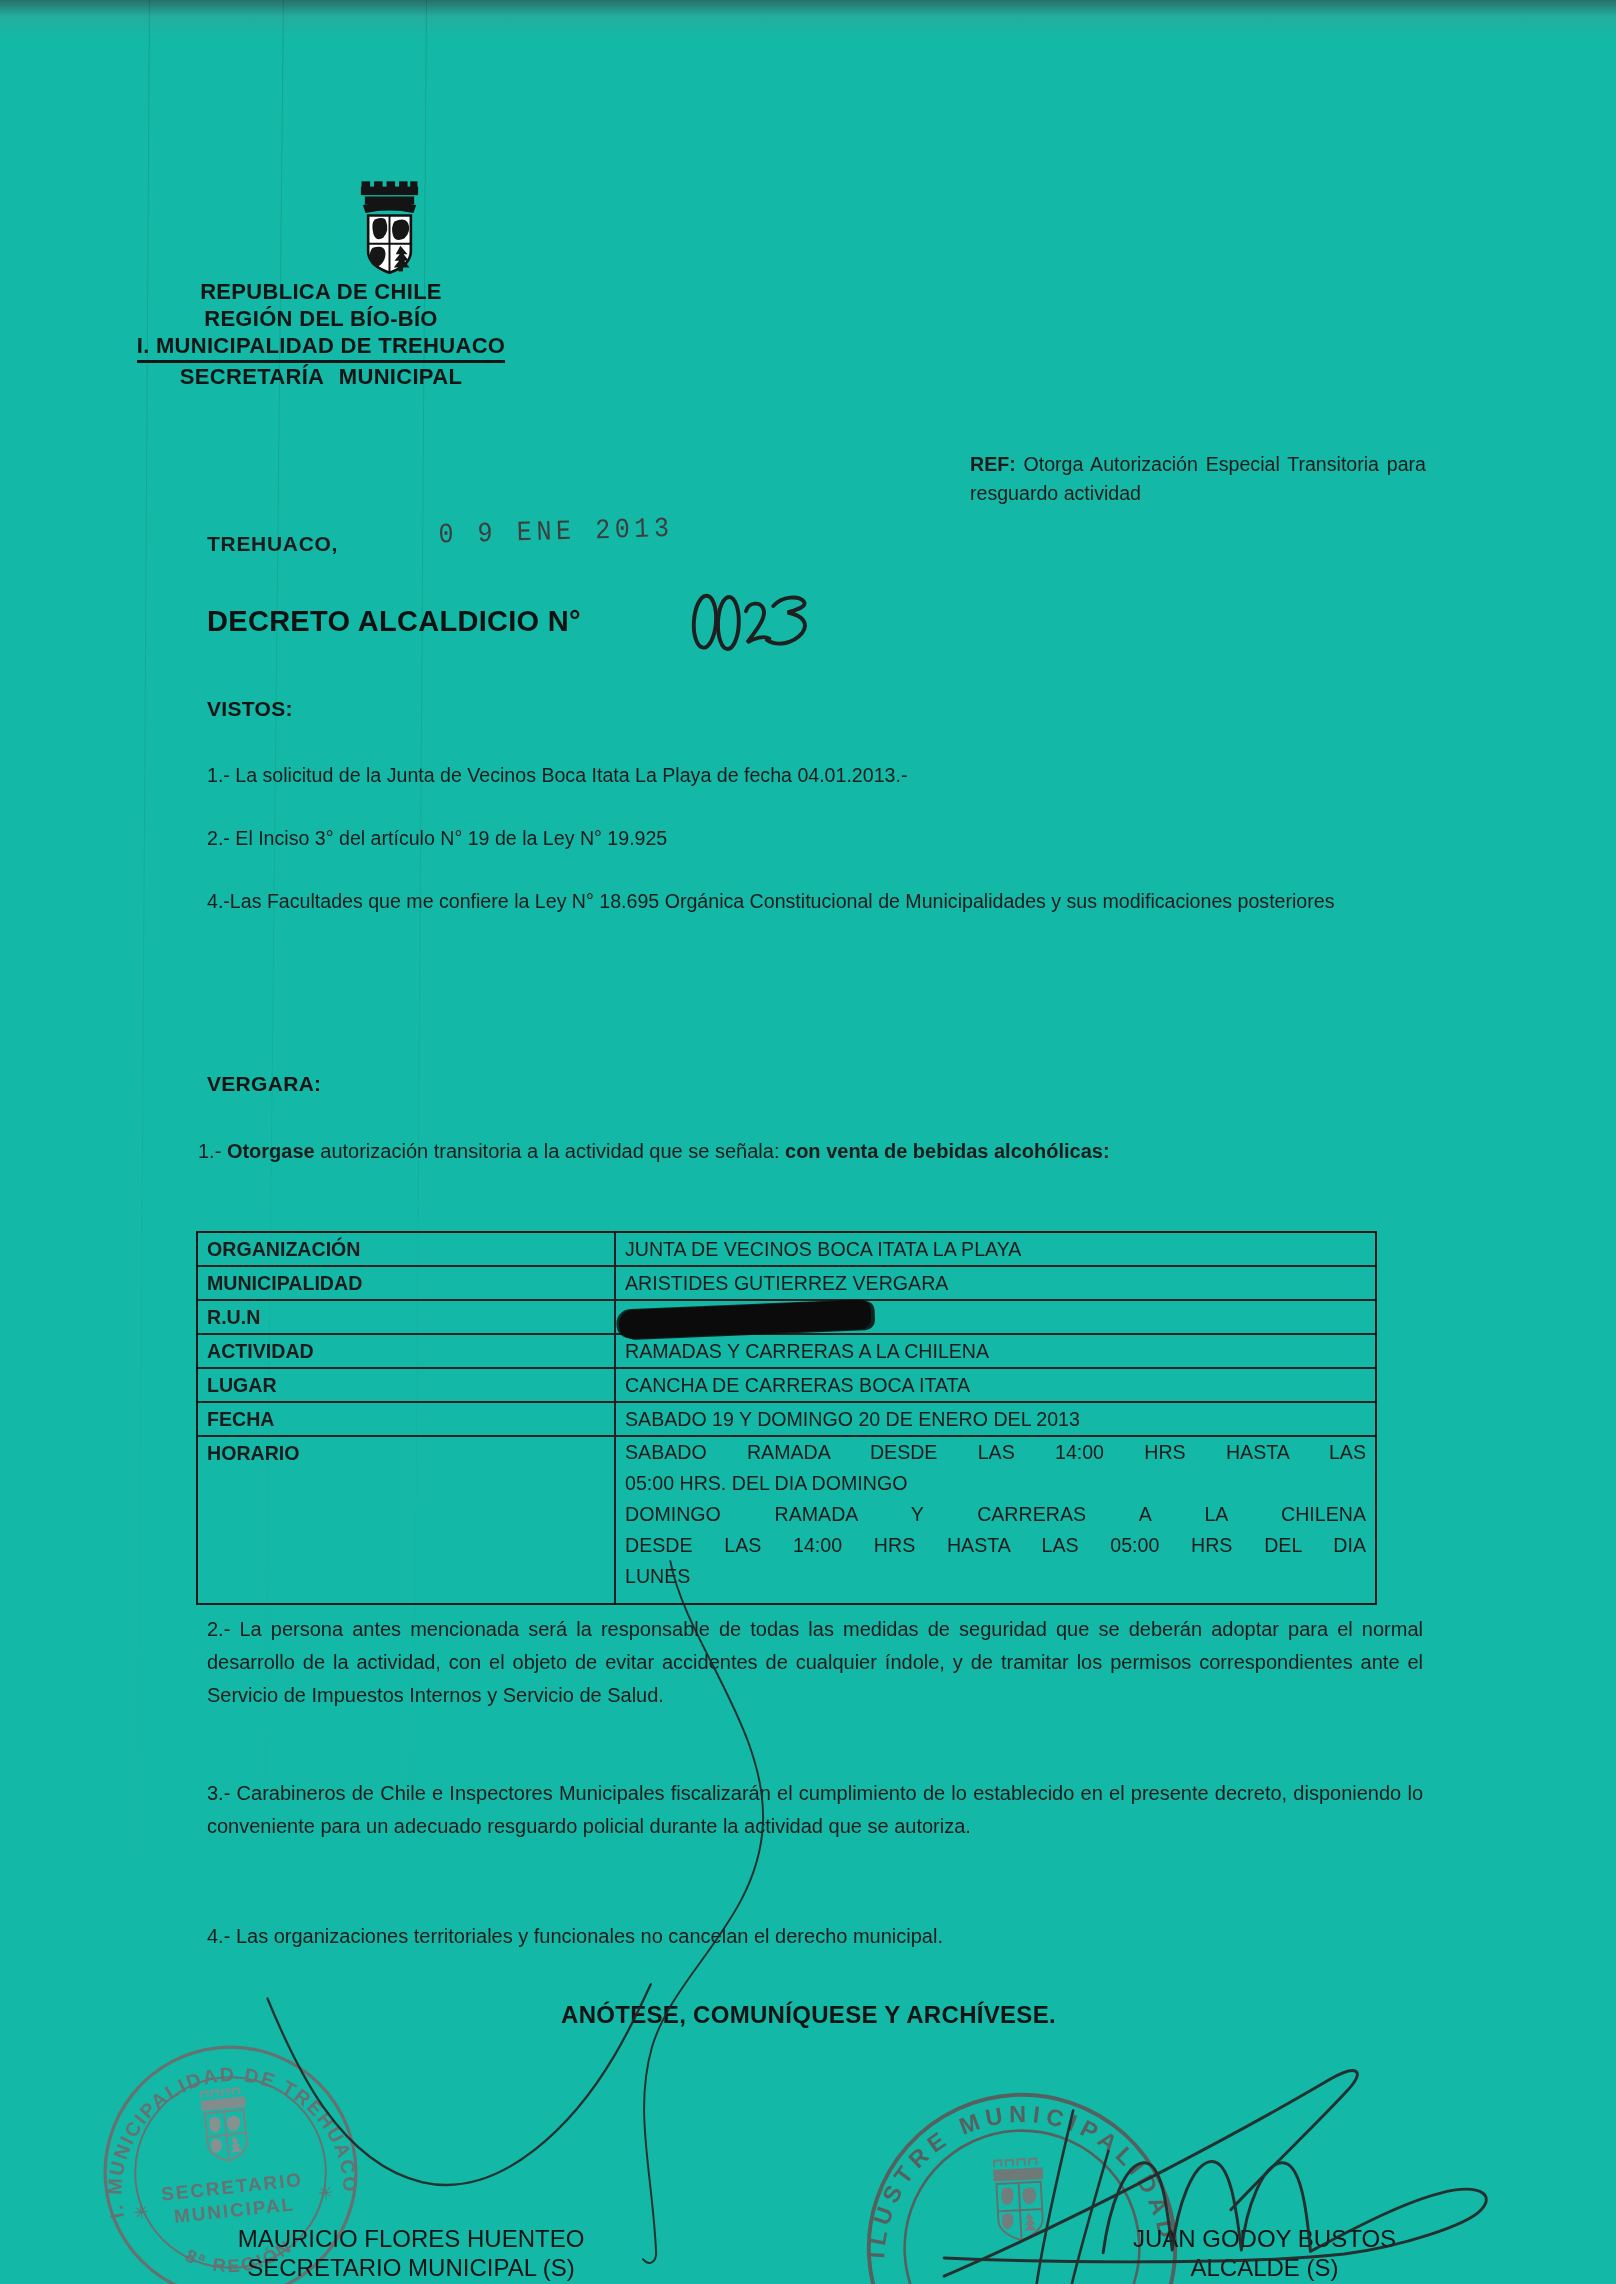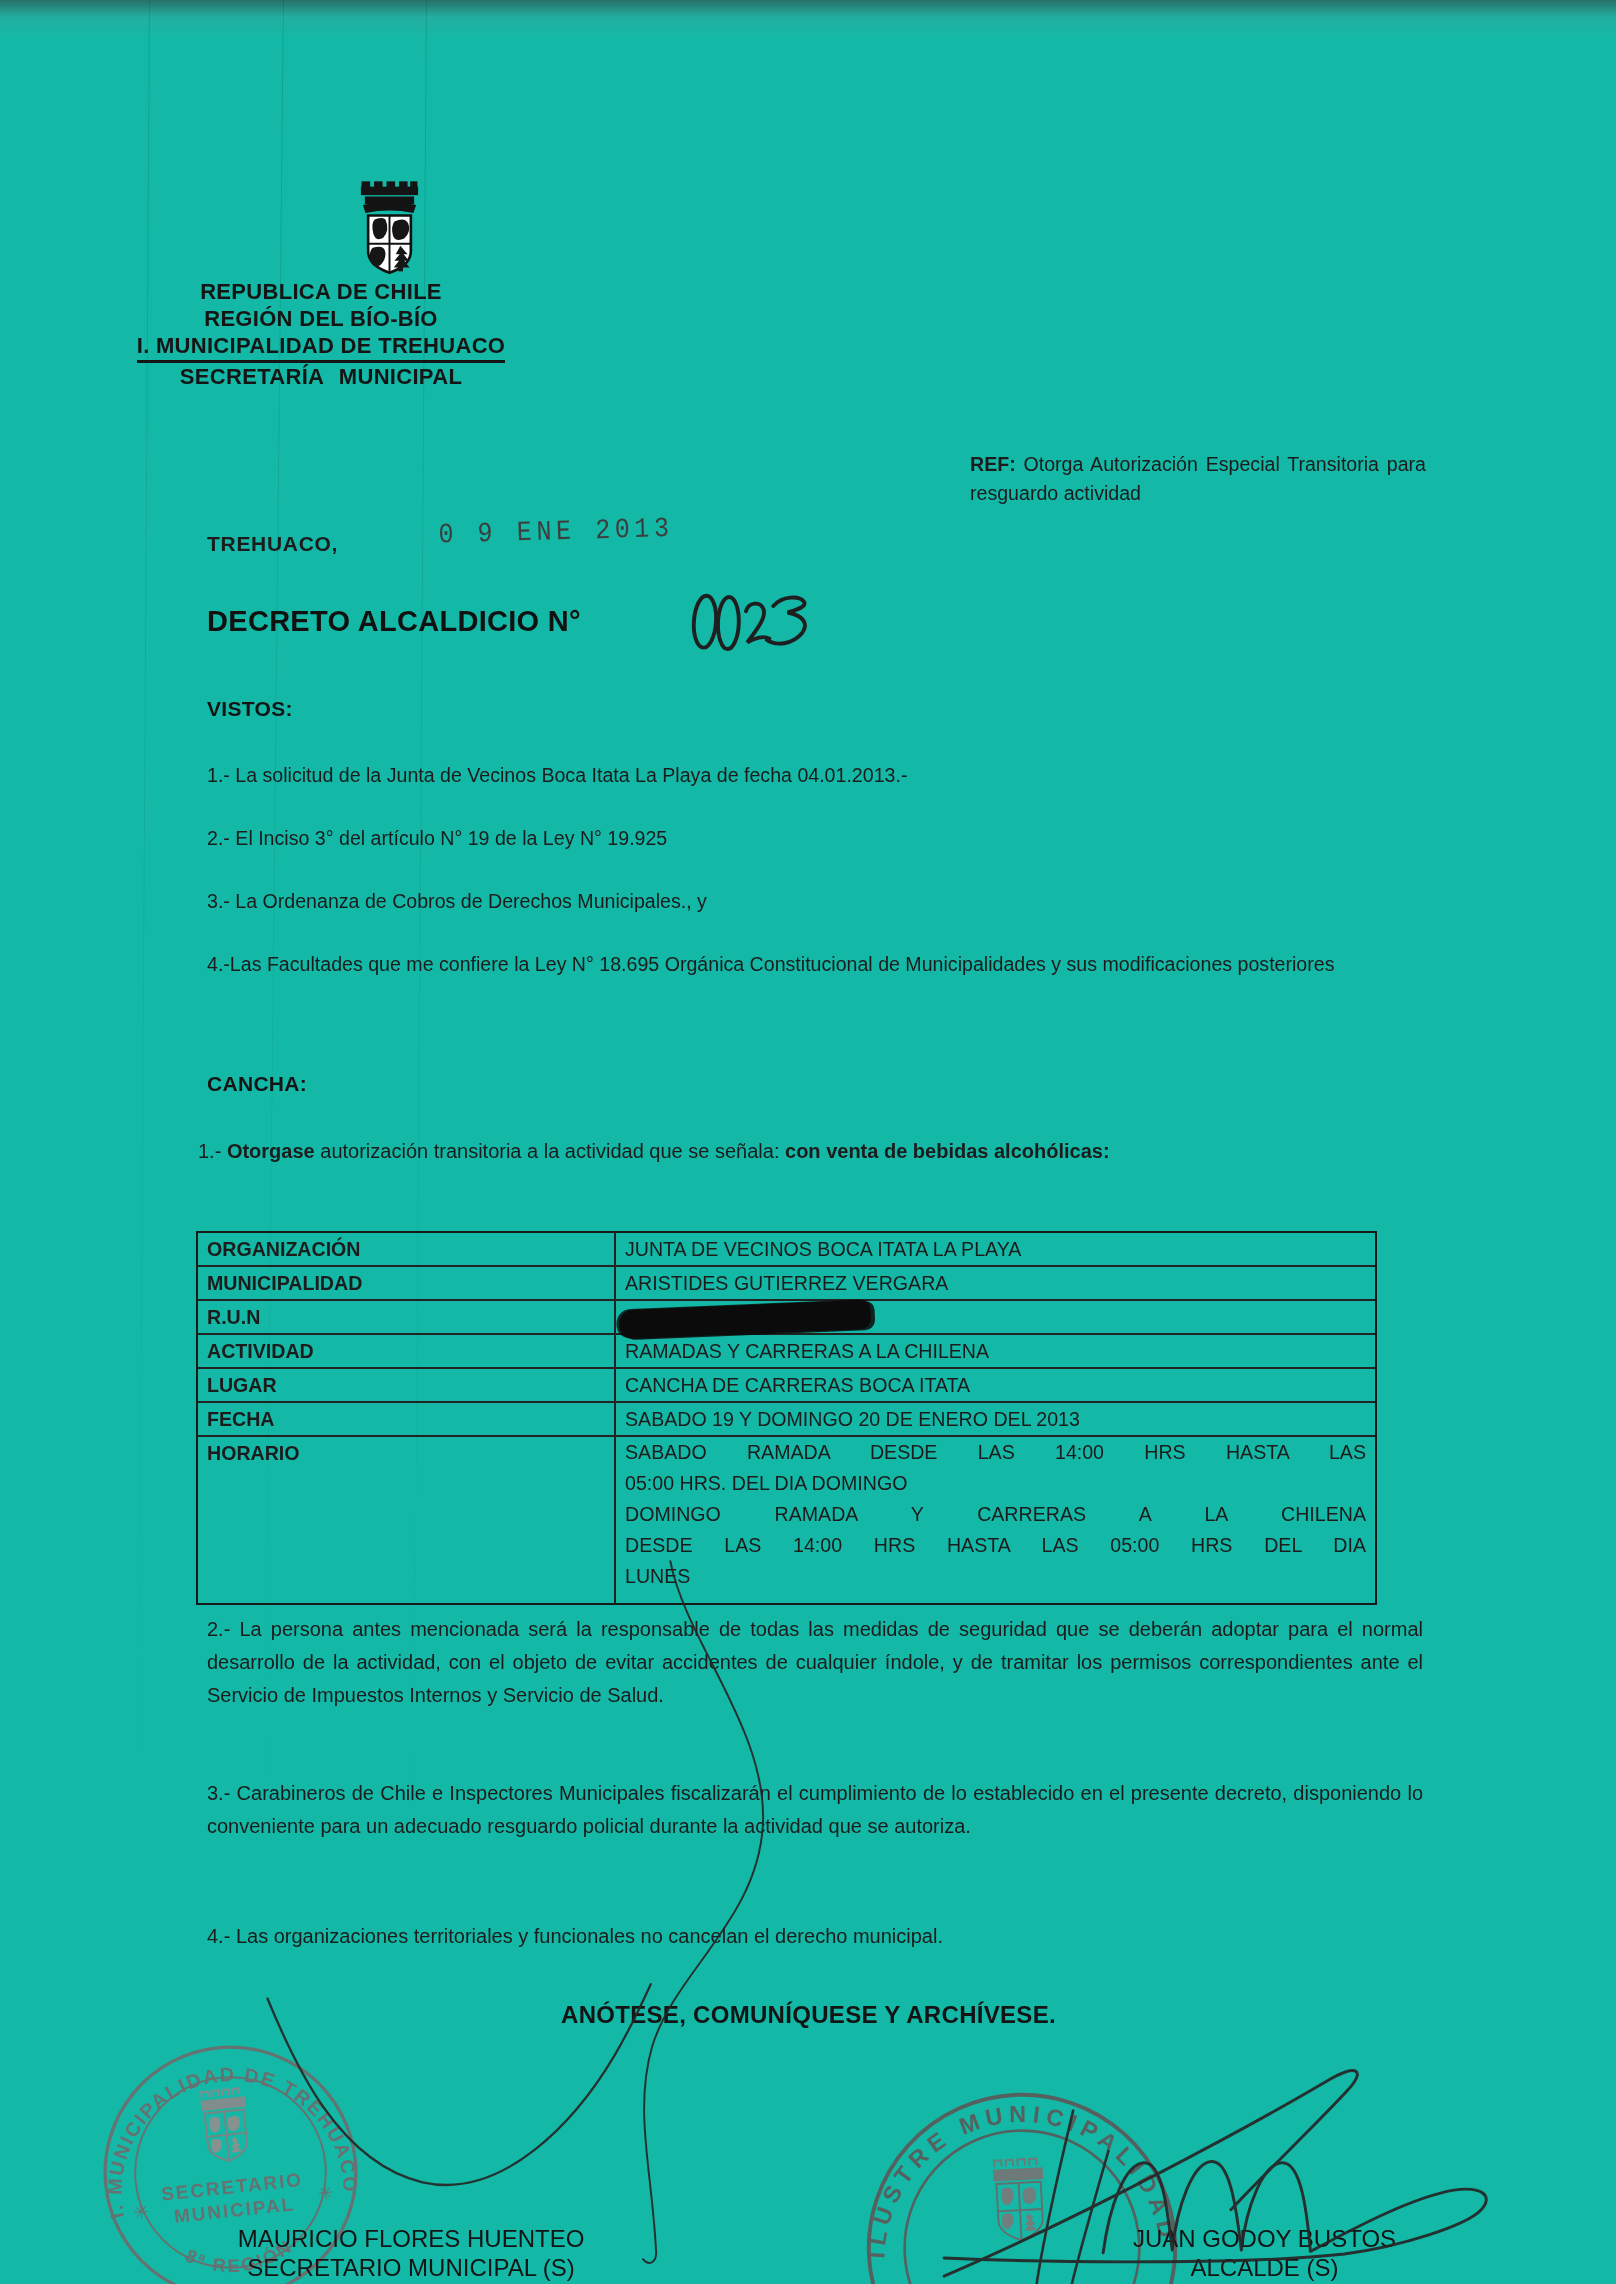--- a/index.html
+++ b/index.html
@@ -132,25 +132,24 @@
       <ellipse cx="59" cy="58" rx="16" ry="40" transform="rotate(2 59 58)"></ellipse>
       <path d="M86,40 C90,26 108,24 113,37 C118,51 98,74 88,88 C99,81 114,77 122,82"></path>
       <path d="M128,32 C142,16 168,16 175,25 C181,33 162,38 150,42 C172,46 184,58 172,74 C158,91 132,94 118,84"></path>
     </g>
   </svg>
 
   <div class="abs h2 vistos-h">VISTOS:</div>
   <div class="abs vistos">
     <div class="vi">1.- La solicitud de la Junta de Vecinos Boca Itata La Playa de fecha 04.01.2013.-</div>
     <div class="vi">2.- El Inciso 3° del artículo N° 19 de la Ley N° 19.925</div>
-    <div class="vi">3.- La Ordenanza de Cobros de Derechos Municipales., y</div>
     <div class="vi">4.-Las Facultades que me confiere la Ley N° 18.695 Orgánica Constitucional de Municipalidades y sus modificaciones posteriores</div>
   </div>
 
-  <div class="abs h2 decreto-h">CANCHA:</div>
+  <div class="abs h2 decreto-h">VERGARA:</div>
   <div class="abs para p1">
     <span>1.-</span>
     <b>Otorgase</b>
     <span>autorización transitoria a la actividad que se señala:</span>
     <b>con venta de bebidas alcohólicas:</b>
   </div>
 
   <div class="abs doc-table">
     <div class="tc lbl">ORGANIZACIÓN</div>
     <div class="tc">JUNTA DE VECINOS BOCA ITATA LA PLAYA</div>

